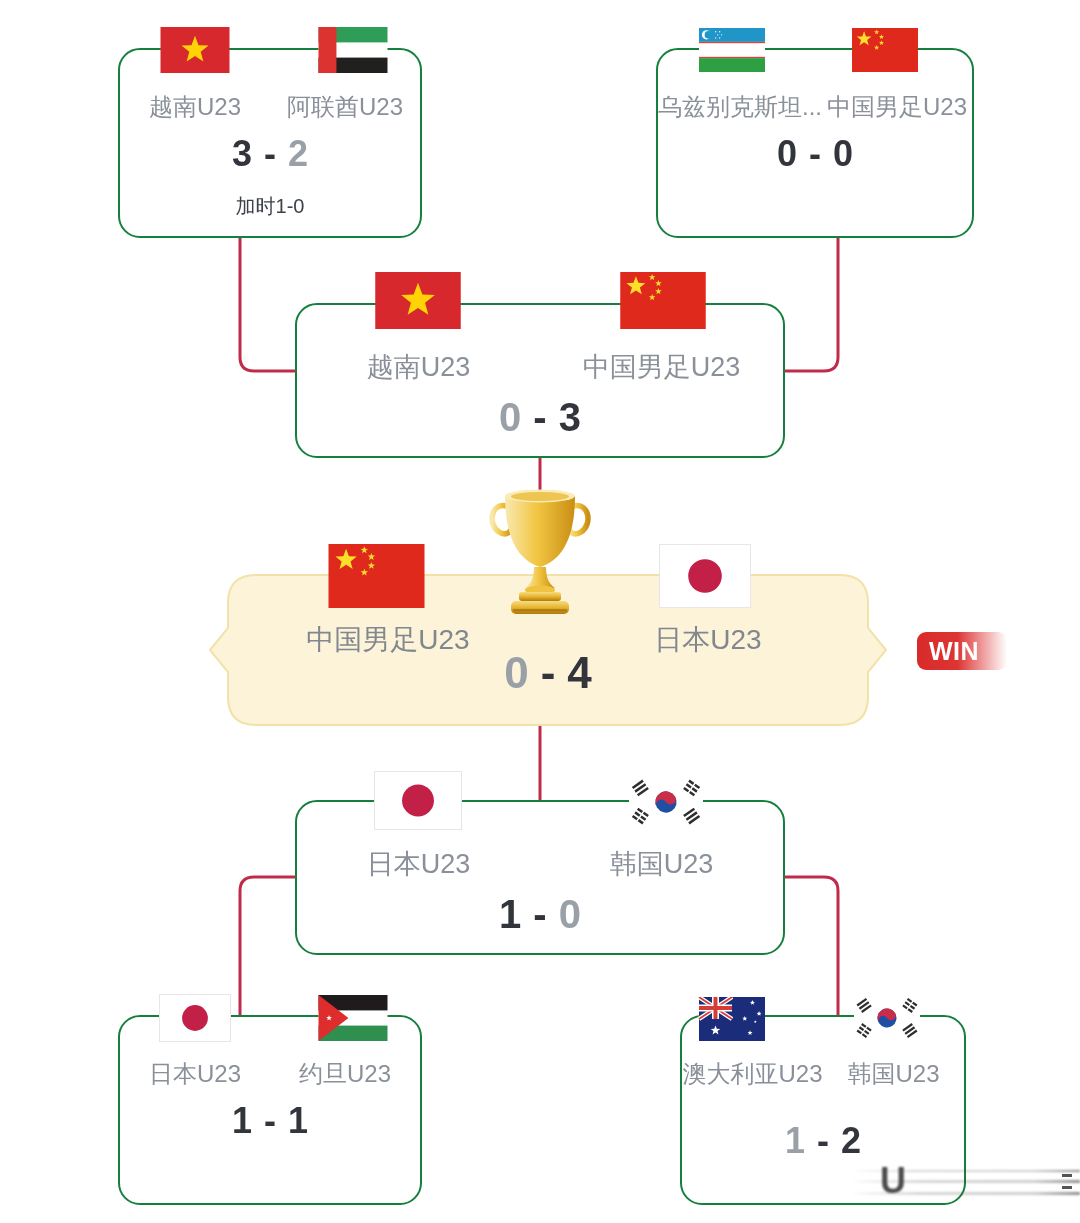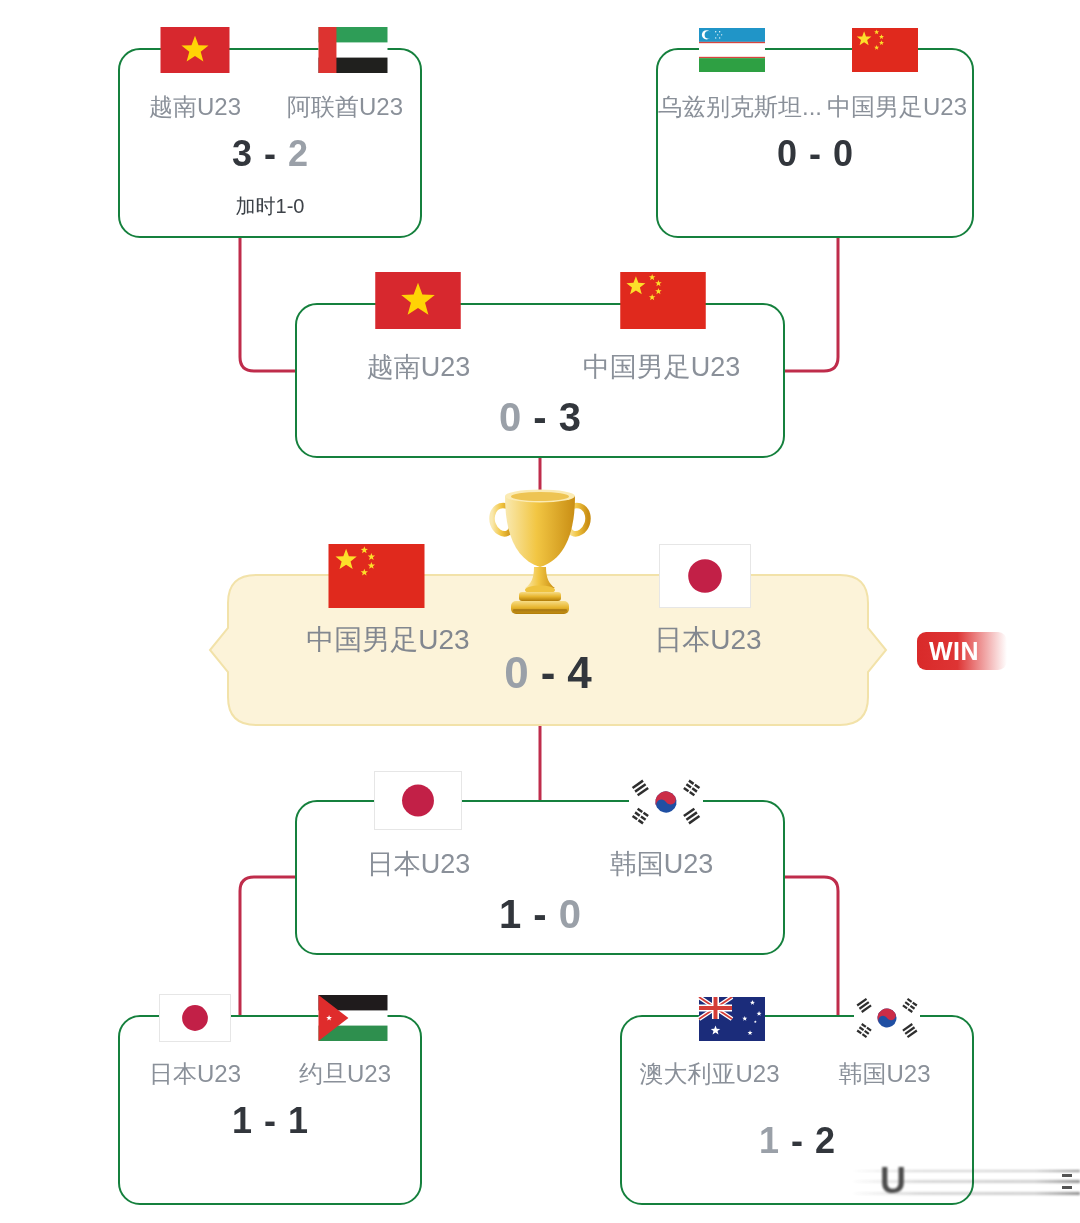--- a/index.html
+++ b/index.html
@@ -210,21 +210,21 @@
       <span>日本U23</span>
       <span>约旦U23</span>
     </div>
     <div class="score">
       <span class="w">1</span>
       <span class="dash">-</span>
       <span class="w">1</span>
     </div>
   </div>
 
-  <div class="card qf no-note" style="left:620px;top:1015px;width:354px;height:190px">
+  <div class="card qf no-note" style="left:680px;top:1015px;width:286px;height:190px">
     <div class="names">
       <span>澳大利亚U23</span>
       <span>韩国U23</span>
     </div>
     <div class="score">
       <span class="l">1</span>
       <span class="dash">-</span>
       <span class="w">2</span>
     </div>
   </div>

